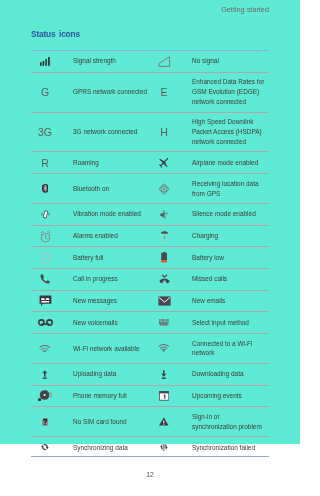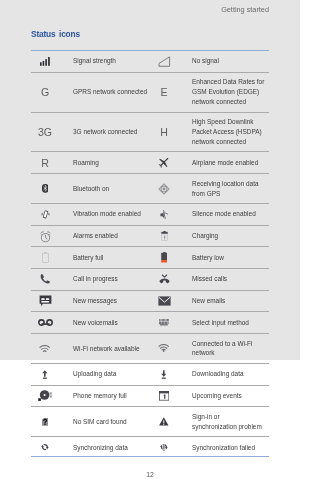--- a/index.html
+++ b/index.html
@@ -1,18 +1,18 @@
 <!DOCTYPE html>
 <html><head>
 <meta charset="utf-8">
 <title>Status icons</title>
 <style>
   html,body{margin:0;padding:0;background:#fff;}
   body{width:300px;height:496px;font-family:"Liberation Sans",sans-serif;overflow:hidden;}
-  .page{position:relative;width:300px;height:360px;background:#e5e5e5;}
+  .page{position:relative;width:300px;height:444px;background:#5eead4;}
   .running-head{filter:grayscale(1);position:absolute;right:31px;top:5px;font-size:7.3px;line-height:9px;color:#6a6a6a;}
   .section-title{position:absolute;left:31px;top:28.8px;font-size:9.6px;line-height:9.6px;font-weight:bold;color:#2b55a0;letter-spacing:-0.2px;word-spacing:1.6px;transform:scaleX(0.87);transform-origin:0 0;white-space:nowrap;}
   .rule-top{position:absolute;left:31px;top:50px;width:238px;height:1.1px;background:#8fadd6;}
   .rule-bottom{position:absolute;left:31px;top:456px;width:238px;height:1.1px;background:#8fadd6;}
   table.tbl{position:absolute;left:31px;top:51px;width:238px;border-collapse:collapse;table-layout:fixed;}
   table.tbl td{padding:4.68px 0 4.68px 0;margin:0;vertical-align:middle;border-bottom:1px solid #aaaaaa;}
   table.tbl tr:last-child td{border-bottom:0;}
   td.ic{width:42px;position:relative;}
   td.lb{width:77px;}
   .iconbox{width:28px;height:11.3px;display:flex;align-items:center;justify-content:center;overflow:visible;}

